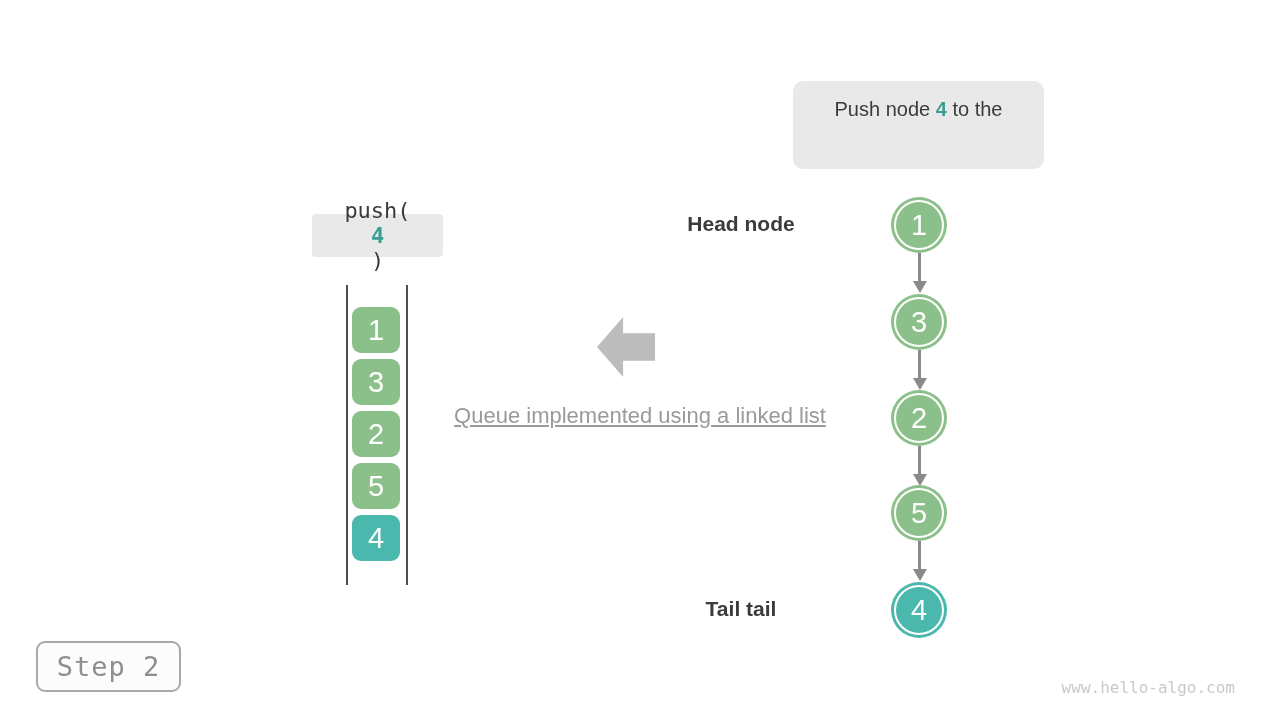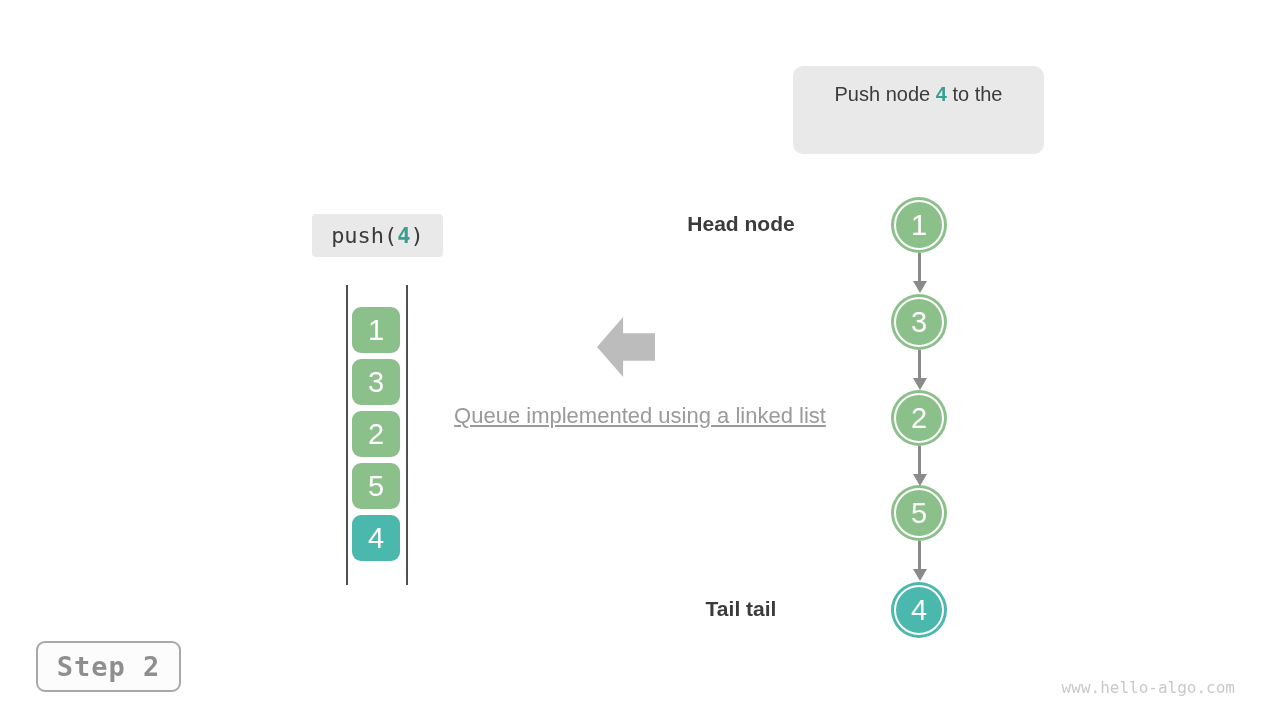--- a/index.html
+++ b/index.html
@@ -8,21 +8,21 @@
     width: 1280px;
     height: 720px;
     background: #ffffff;
     overflow: hidden;
     font-family: "Liberation Sans", sans-serif;
   }
 
   
   .callout {
     position: absolute;
-    left: 793px; top: 66px;
+    left: 793px; top: 81px;
     width: 251px; height: 88px;
     background: var(--bubble-bg);
     border-radius: 10px;
     box-sizing: border-box;
     padding-top: 13px;
     text-align: center;
     font-size: 20px;
     line-height: 30px;
     color: var(--dark-text);
   }
@@ -32,20 +32,21 @@
   .push-call {
     position: absolute;
     left: 312px; top: 214px;
     width: 131px; height: 43px;
     background: var(--bubble-bg);
     border-radius: 4px;
     display: flex; align-items: center; justify-content: center;
     font-family: "DejaVu Sans Mono", "Liberation Mono", monospace;
     font-size: 22px;
     color: var(--dark-text);
+    flex-direction: column;
   }
   .push-call .hl { font-weight: 700; }
 
   
   .rail {
     position: absolute;
     top: 285px; height: 300px; width: 2px;
     background: var(--rail-dark);
   }
   .rail-left  { left: 346px; }
@@ -136,21 +137,21 @@
   .step-badge {
     position: absolute;
     left: 36px; top: 641px;
     width: 145px; height: 51px;
     box-sizing: border-box;
     background: #fcfcfc;
     border: 2px solid var(--step-border);
     border-radius: 9px;
     display: flex; align-items: center; justify-content: center;
     font-family: "DejaVu Sans Mono", "Liberation Mono", monospace;
-    font-weight: 700;
+    font-weight: 400;
     font-size: 27px;
     letter-spacing: 1px;
     color: var(--step-text);
   }
 
   
   .watermark {
     position: absolute;
     left: 1000px; top: 678px; width: 235px;
     text-align: right;

